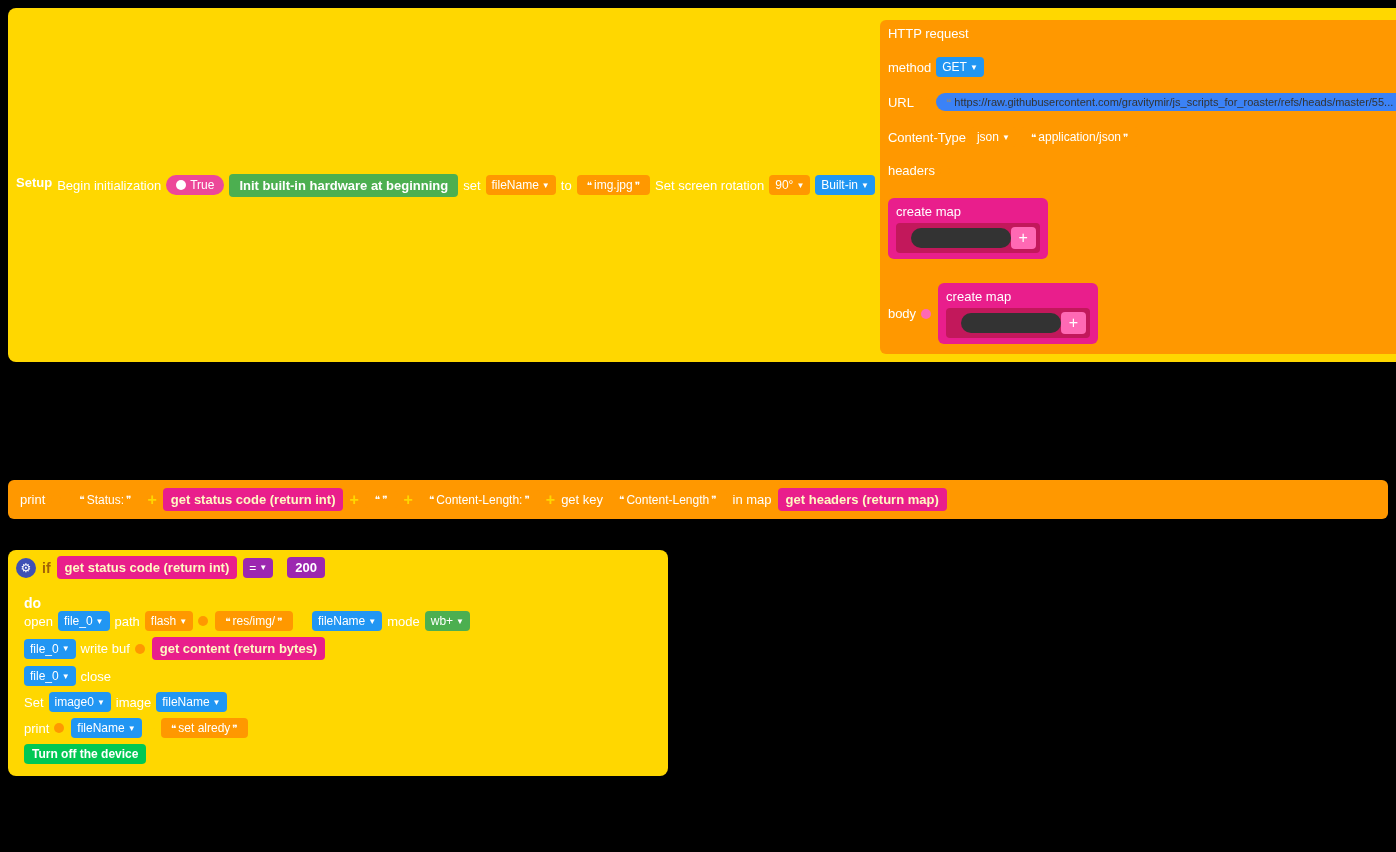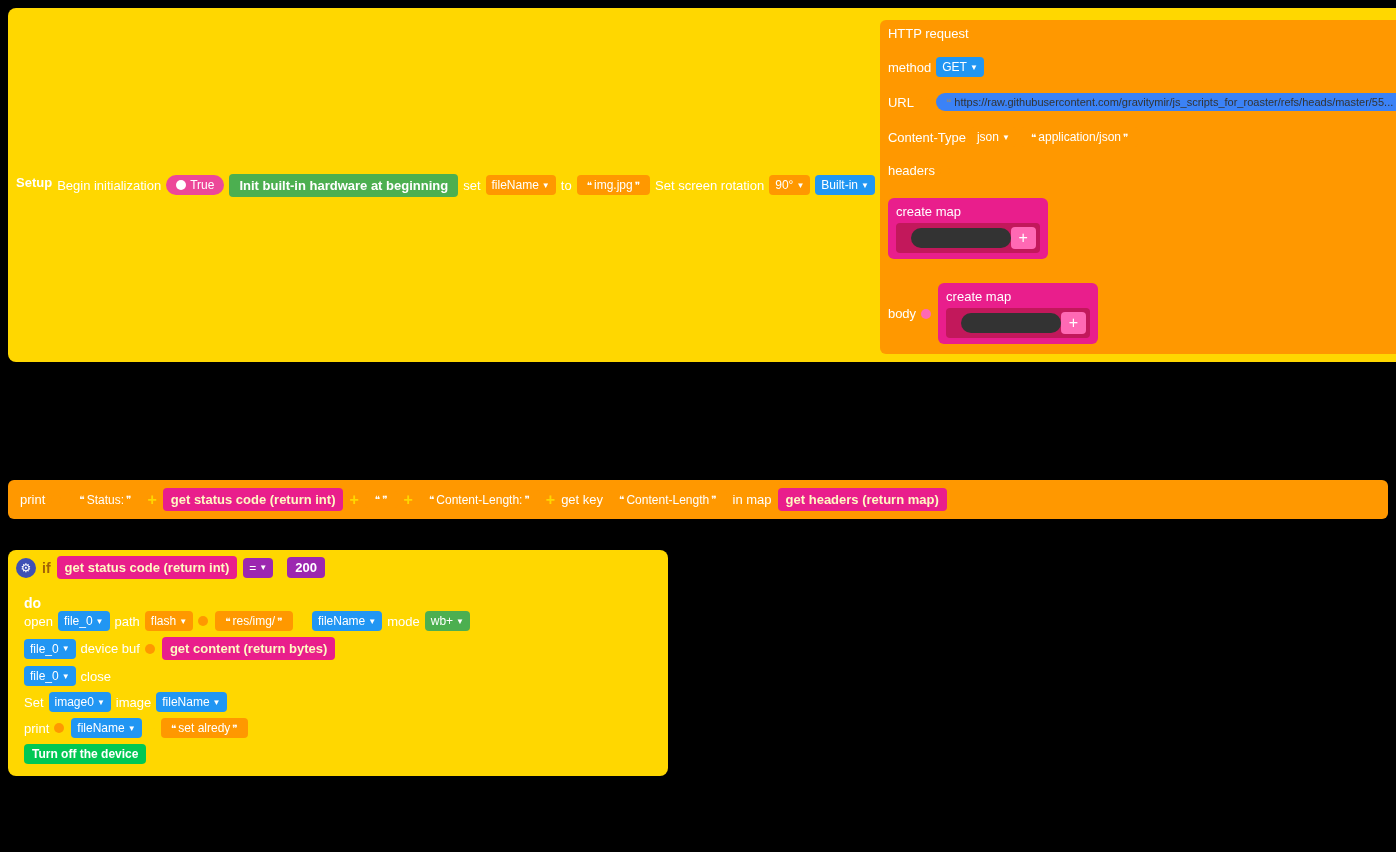--- a/index.html
+++ b/index.html
@@ -513,21 +513,21 @@
         <span class="label-text">mode</span>
         <div class="block-dropdown-green">
           <span>wb+</span>
         </div>
       </div>
 
       <div class="row" style="margin-bottom:6px;">
         <div class="block-dropdown-blue">
           <span>file_0</span>
         </div>
-        <span class="label-text">device buf</span>
+        <span class="label-text">write buf</span>
         <span class="notch notch-orange"></span>
         <div class="block-pink">get content (return bytes)</div>
       </div>
 
       <div class="row" style="margin-bottom:6px;">
         <div class="block-dropdown-blue">
           <span>file_0</span>
         </div>
         <span class="label-text">close</span>
       </div>

